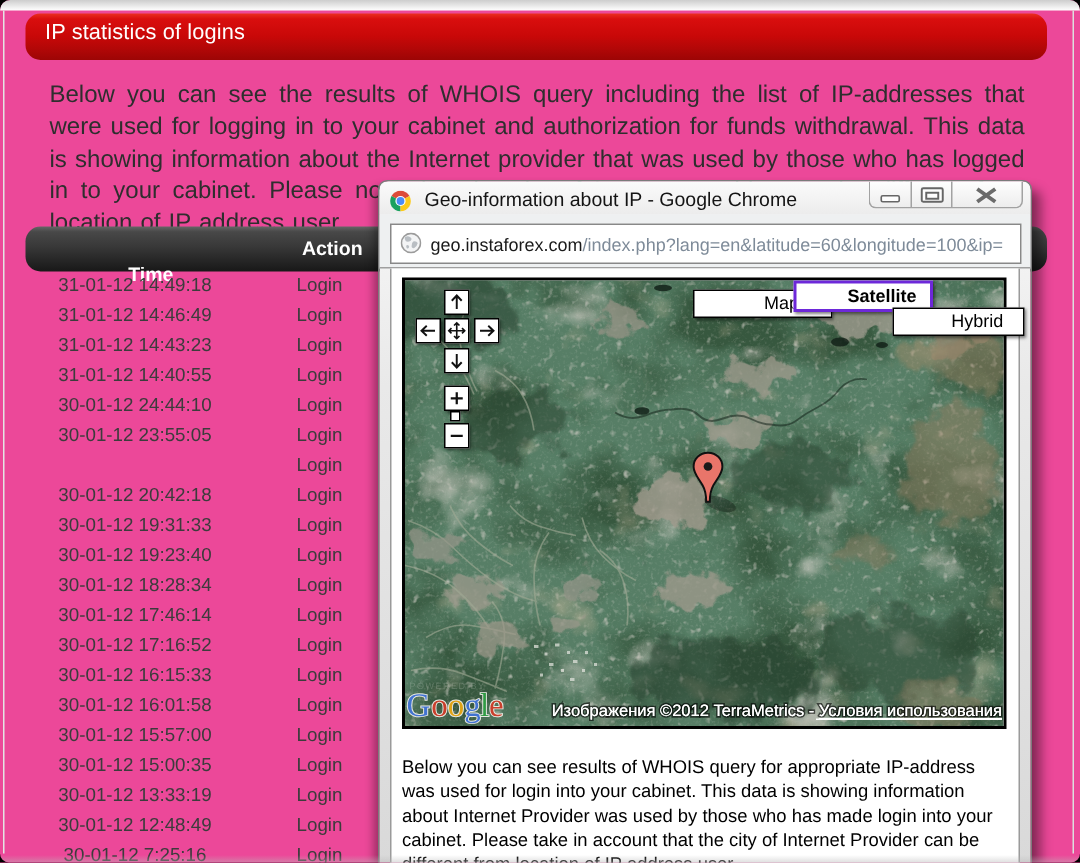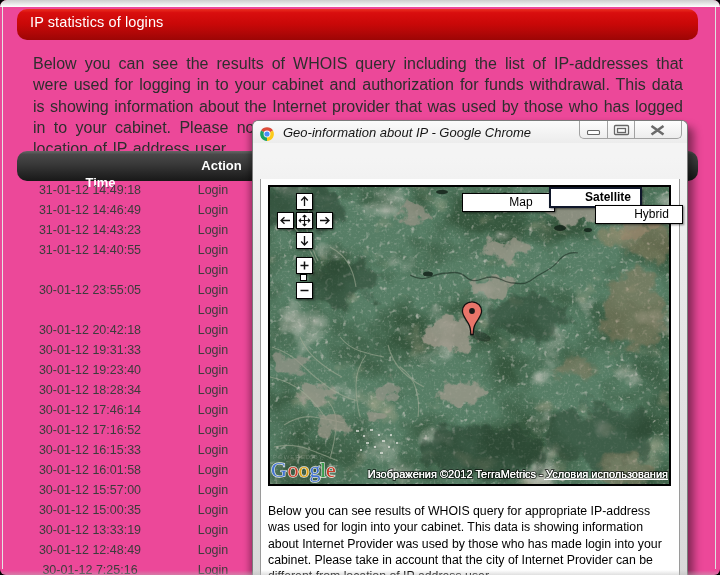--- a/index.html
+++ b/index.html
@@ -20,21 +20,21 @@
   .tblbar .t2{position:absolute;left:150px;top:7px;width:109px;text-align:center;color:#fff;font-weight:bold;font-size:13px;}
   .rows{position:absolute;left:0px;top:181px;width:260px;}
   .row{height:20px;position:relative;}
   .row .tm{position:absolute;left:0px;top:2px;width:180px;text-align:center;font-size:12.5px;color:#3c3c3c;}
   .row .lg{position:absolute;left:168px;top:2px;width:90px;text-align:center;font-size:12.5px;color:#3c3c3c;}
 
   
   .win{position:absolute;left:252px;top:120px;width:434px;height:456px;background:linear-gradient(#f4f4f4 8%,#e9e9e9 30%,#d9d9d9 100%);
     border:1px solid #7b7b7b;border-bottom:none;border-radius:6px 6px 0 0;
     box-shadow:6px 7px 8px rgba(0,0,0,0.42), -3px 4px 6px rgba(0,0,0,0.3);}
-  .titlebar{position:absolute;left:0;top:0;width:434px;height:22px;background:linear-gradient(#fbfbfb,#ececec);border-radius:6px 6px 0 0;font-style:italic;}
+  .titlebar{position:absolute;left:0;top:0;width:434px;height:22px;background:linear-gradient(#fbfbfb,#ececec);border-radius:6px 6px 0 0;}
   .title{position:absolute;left:30px;top:4px;font-size:13px;color:#141414;}
   .btns{position:absolute;left:326px;top:0px;width:101px;height:17px;background:linear-gradient(#fefefe,#ededed);
     border:1px solid #a2a2a2;border-top:none;border-radius:0 0 5px 5px;display:flex;}
   .btns .b{border-right:1px solid #a2a2a2;position:relative;}
   .btns .b1{width:27px;}
   .btns .b2{width:26px;}
   .btns .b3{width:45px;border-right:none;}
   .toolbar{position:absolute;left:0;top:22px;width:434px;height:35px;background:#eef0f1;border-bottom:1px solid #9f9f9f;}
   .urlfield{position:absolute;left:7px;top:6px;width:419px;height:25px;background:#fff;border:1px solid #888;overflow:hidden;}
   .urltext{position:absolute;left:26px;top:5.5px;font-size:12px;color:#1a1a1a;white-space:nowrap;}
@@ -73,20 +73,21 @@
       </div>
     <div class="row">
         <span class="tm">31-01-12 14:43:23</span>
         <span class="lg">Login</span>
       </div>
     <div class="row">
         <span class="tm">31-01-12 14:40:55</span>
         <span class="lg">Login</span>
       </div>
     <div class="row">
+        <span class="tm">30-01-12 24:44:10</span>
         <span class="lg">Login</span>
       </div>
     <div class="row">
         <span class="tm">30-01-12 23:55:05</span>
         <span class="lg">Login</span>
       </div>
     <div class="row">
         <span class="lg">Login</span>
       </div>
     <div class="row">
@@ -157,20 +158,31 @@
         <div class="b b1"><svg width="27" height="17">
               <rect x="7.5" y="9.5" width="12" height="4" rx="1" fill="#fdfdfd" stroke="#666" stroke-width="1.1"></rect>
             </svg></div>
         <div class="b b2"><svg width="26" height="17">
               <rect x="6.5" y="4.5" width="14" height="9" rx="1" fill="#fdfdfd" stroke="#666" stroke-width="1.3"></rect>
               <rect x="9.5" y="7.5" width="8" height="4" fill="none" stroke="#666" stroke-width="1.3"></rect>
             </svg></div>
         <div class="b b3"><svg width="45" height="17">
               <path d="M16.5 5 L28.5 13.5 M28.5 5 L16.5 13.5" stroke="#6b6b6b" stroke-width="2.6" fill="none"></path>
             </svg></div>
+      </div>
+    </div>
+    <div class="toolbar">
+      <div class="urlfield">
+        <svg style="position:absolute;left:6px;top:5px" width="14" height="14" viewBox="0 0 14 14">
+          <circle cx="7" cy="7" r="6.4" fill="#f3f4f5" stroke="#9b9b9b" stroke-width="1.1"></circle>
+          <path d="M3 3 Q5 2 6.5 3.2 Q8 4 6.8 5.5 Q5 6.5 3.6 5.8 Q2.4 4.6 3 3 Z" fill="#b9bec3"></path>
+          <path d="M8.5 6 Q10.5 5.5 11.5 7 Q11 9.5 9 10.5 Q7 10.5 7.5 8.5 Q7.5 6.8 8.5 6 Z" fill="#b9bec3"></path>
+          <path d="M4 8.5 Q5.5 8 5.8 9.5 Q5.5 11 4.2 10.5 Q3.5 9.4 4 8.5 Z" fill="#b9bec3"></path>
+        </svg>
+        <div class="urltext">geo.instaforex.com<span class="g">/index.php?lang=en&amp;latitude=60&amp;longitude=100&amp;ip=</span></div>
       </div>
     </div>
     <div class="wincontent">
       <div class="mapbox" id="mapbox">
         <svg width="399" height="297" viewBox="0 0 399 297">
           <defs>
             <filter id="a1" x="0" y="0" width="100%" height="100%">
               <feTurbulence type="fractalNoise" baseFrequency="0.22 0.22" numOctaves="2" seed="14" result="t"></feTurbulence>
               <feColorMatrix in="t" type="matrix" values="0 0 0 0 0.62  0 0 0 0 0.60  0 0 0 0 0.55  1.3 1.3 1.3 0 -2.2"></feColorMatrix>
             </filter>
@@ -337,20 +349,20 @@
             </svg></div>
         <div class="mc" style="left:26px;top:70px;"><svg width="15" height="15">
               <path d="M7.5 3.5 L7.5 11.5 M3.5 7.5 L11.5 7.5" stroke="#111" stroke-width="1.5" fill="none"></path>
             </svg></div>
         <div style="position:absolute;left:30px;top:87px;width:5px;height:5px;background:#fff;border:1px solid #000;"></div>
         <div class="mc" style="left:26px;top:95px;"><svg width="15" height="15">
               <path d="M3.5 7.5 L11.5 7.5" stroke="#111" stroke-width="1.5" fill="none"></path>
             </svg></div>
         
         <div class="mtb" style="left:192px;width:66px;">Map</div>
-        <div class="mtb" style="left:259px;width:64px;border:2px solid #0f172a;font-weight:bold;top:0;margin-left:20px;">Satellite</div>
+        <div class="mtb" style="left:259px;width:64px;border:2px solid #6d28d9;font-weight:bold;top:0;">Satellite</div>
         <div class="mtb" style="left:325px;width:61px;margin-top:12px;">Hybrid</div>
       </div>
       <div class="wpara">Below you can see results of WHOIS query for appropriate IP-address<br>was used for login into your cabinet. This data is showing information<br>about Internet Provider was used by those who has made login into your<br>cabinet. Please take in account that the city of Internet Provider can be<br>different from location of IP address user.</div>
     </div>
   </div>
   <div class="botshade"></div>
 </div>
 
 </body></html>

